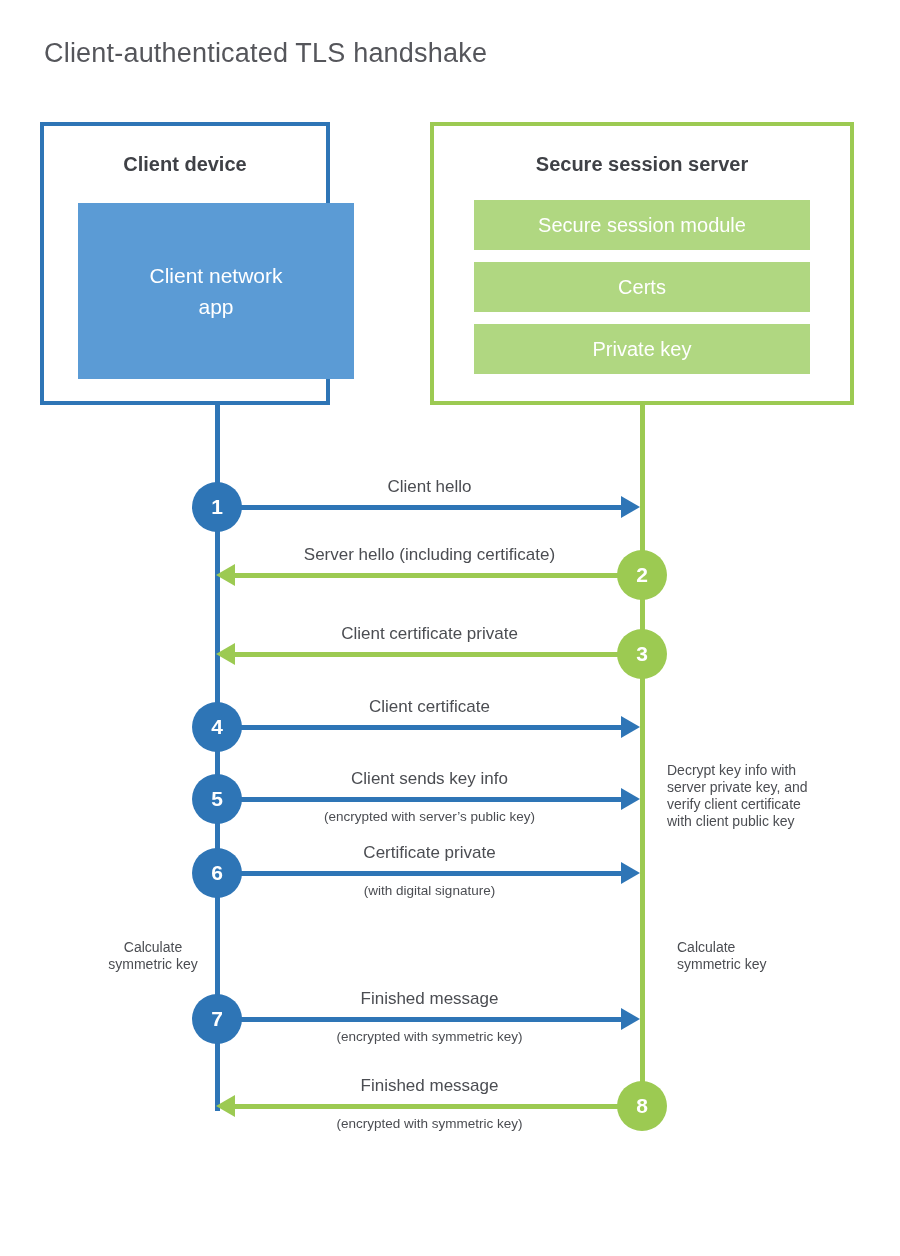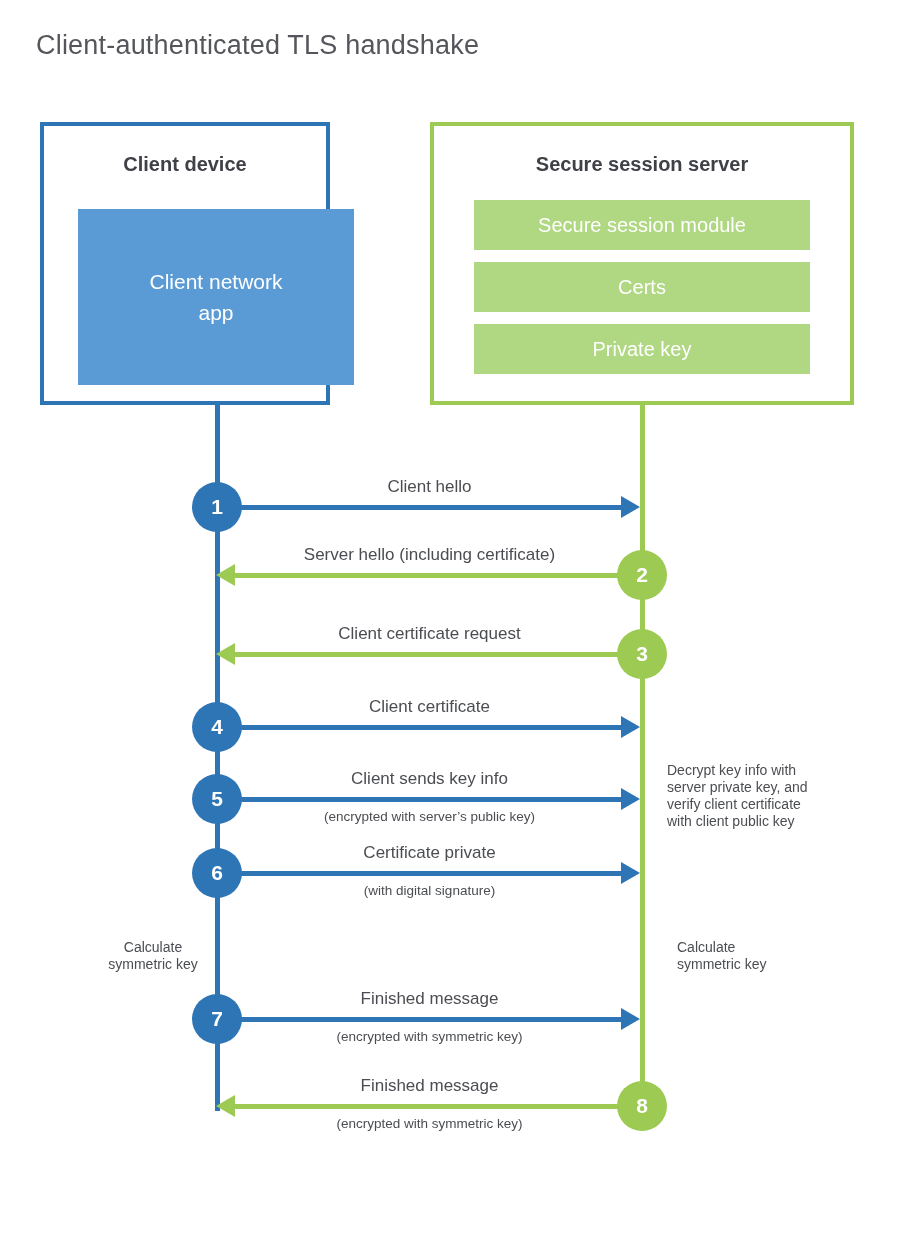--- a/index.html
+++ b/index.html
@@ -10,33 +10,33 @@
     --heading:#3f4146;
     --label:#4b4d52;
     --title:#55565b;
   }
   html,body{margin:0;padding:0;background:#fff;}
   .canvas{
     position:relative;width:900px;height:1256px;background:#ffffff;overflow:hidden;
     font-family:"Liberation Sans","DejaVu Sans",sans-serif;
   }
   .page-title{
-    position:absolute;left:36px;top:30px;margin:0;
+    position:absolute;left:36px;top:30px;margin:8px;
     font-size:27px;font-weight:300;color:var(--title);letter-spacing:.2px;
   }
   
   .actor-box{position:absolute;top:122px;height:283px;box-sizing:border-box;background:#fff;}
   .actor-box.client{left:40px;width:290px;border:4px solid var(--blue);}
   .actor-box.server{left:430px;width:424px;border:4px solid var(--green);}
   .actor-title{
     margin-top:26px;text-align:center;font-size:20px;font-weight:700;color:var(--heading);
     line-height:24px;
   }
   .client-app{
-    position:absolute;left:34px;top:83px;width:276px;height:176px;
+    position:absolute;left:34px;top:77px;width:276px;height:176px;
     background:var(--blue-light);display:flex;align-items:center;justify-content:center;
   }
   .client-app span{
     color:#fff;font-size:21px;line-height:1.5;text-align:center;max-width:170px;display:inline-block;
   }
   .server-bar{
     position:absolute;left:40px;width:336px;height:50px;background:var(--green-light);
     color:#fff;font-size:20px;line-height:50px;text-align:center;
   }
   .server-bar.b0{top:74px;}
@@ -108,21 +108,21 @@
       <div class="step-row" style="top: 575px;">
         <div class="msg-line green"></div>
         <div class="msg-head left"></div>
         <div class="step-circle green">2</div>
         <div class="msg-label">Server hello (including certificate)</div>
       </div>
       <div class="step-row" style="top: 654px;">
         <div class="msg-line green"></div>
         <div class="msg-head left"></div>
         <div class="step-circle green">3</div>
-        <div class="msg-label">Client certificate request</div>
+        <div class="msg-label">Client certificate private</div>
       </div>
       <div class="step-row" style="top: 727px;">
         <div class="msg-line blue"></div>
         <div class="msg-head right"></div>
         <div class="step-circle blue">4</div>
         <div class="msg-label">Client certificate</div>
       </div>
       <div class="step-row" style="top: 799px;">
         <div class="msg-line blue"></div>
         <div class="msg-head right"></div>

